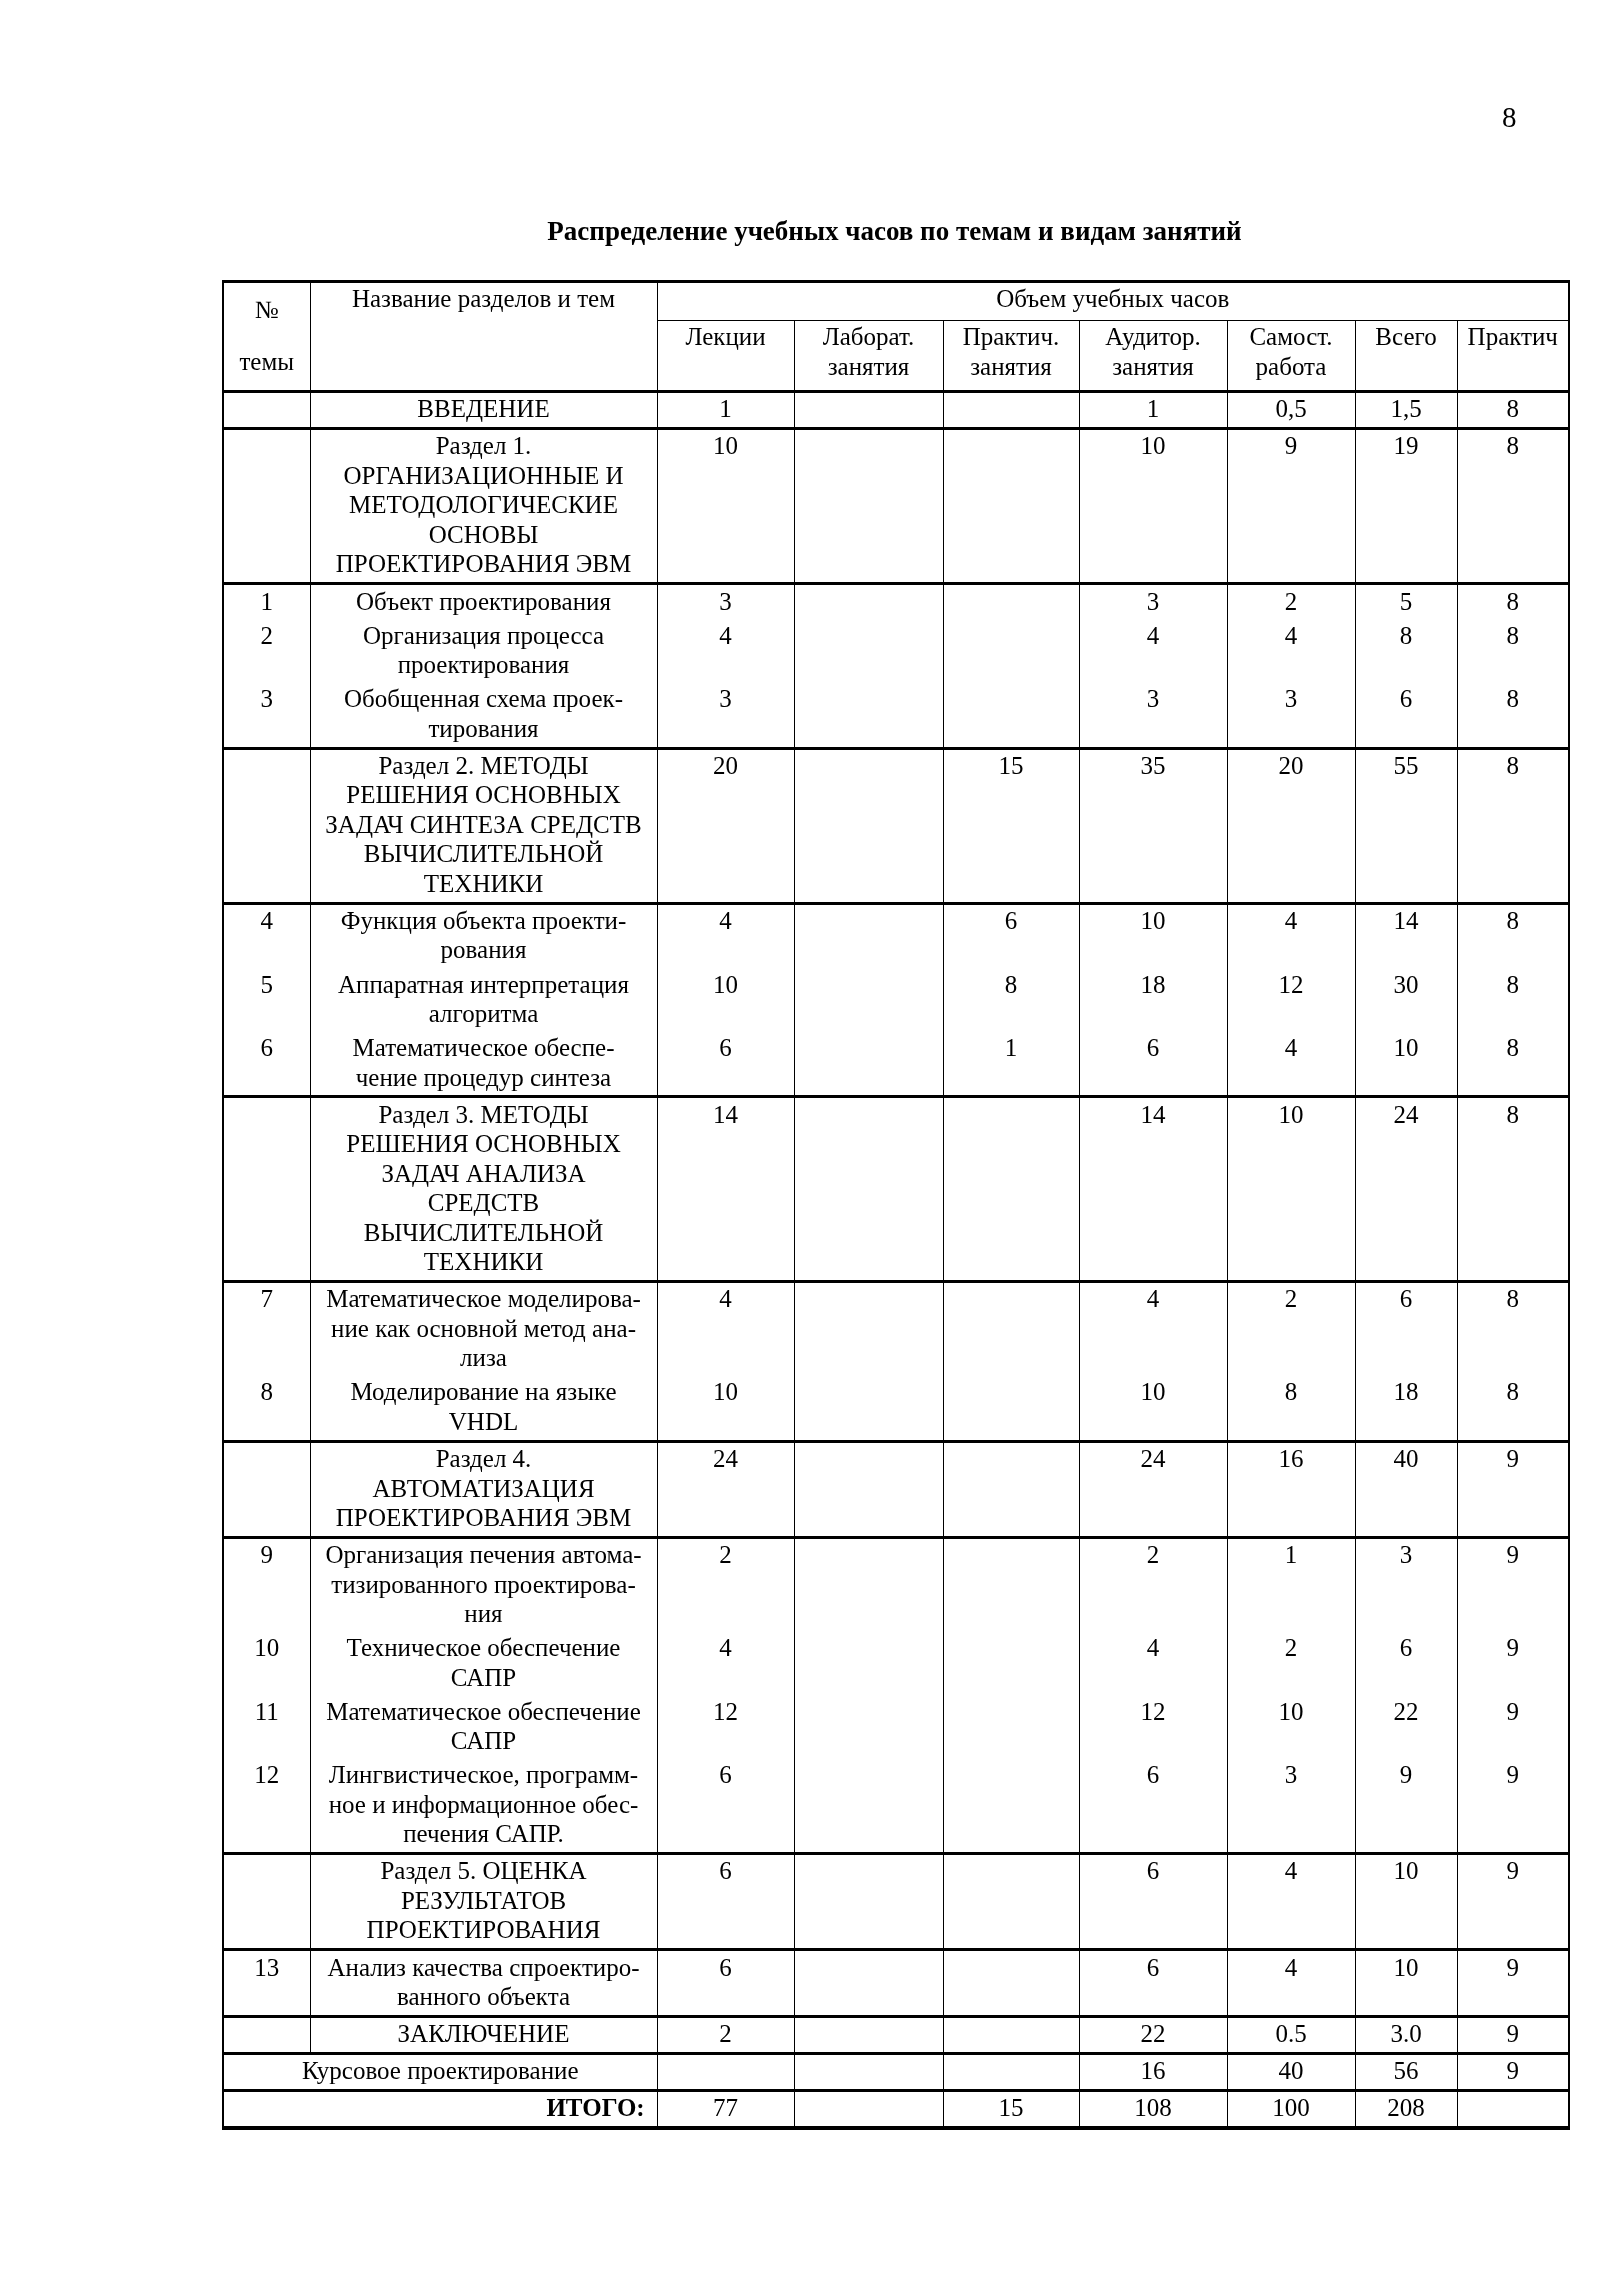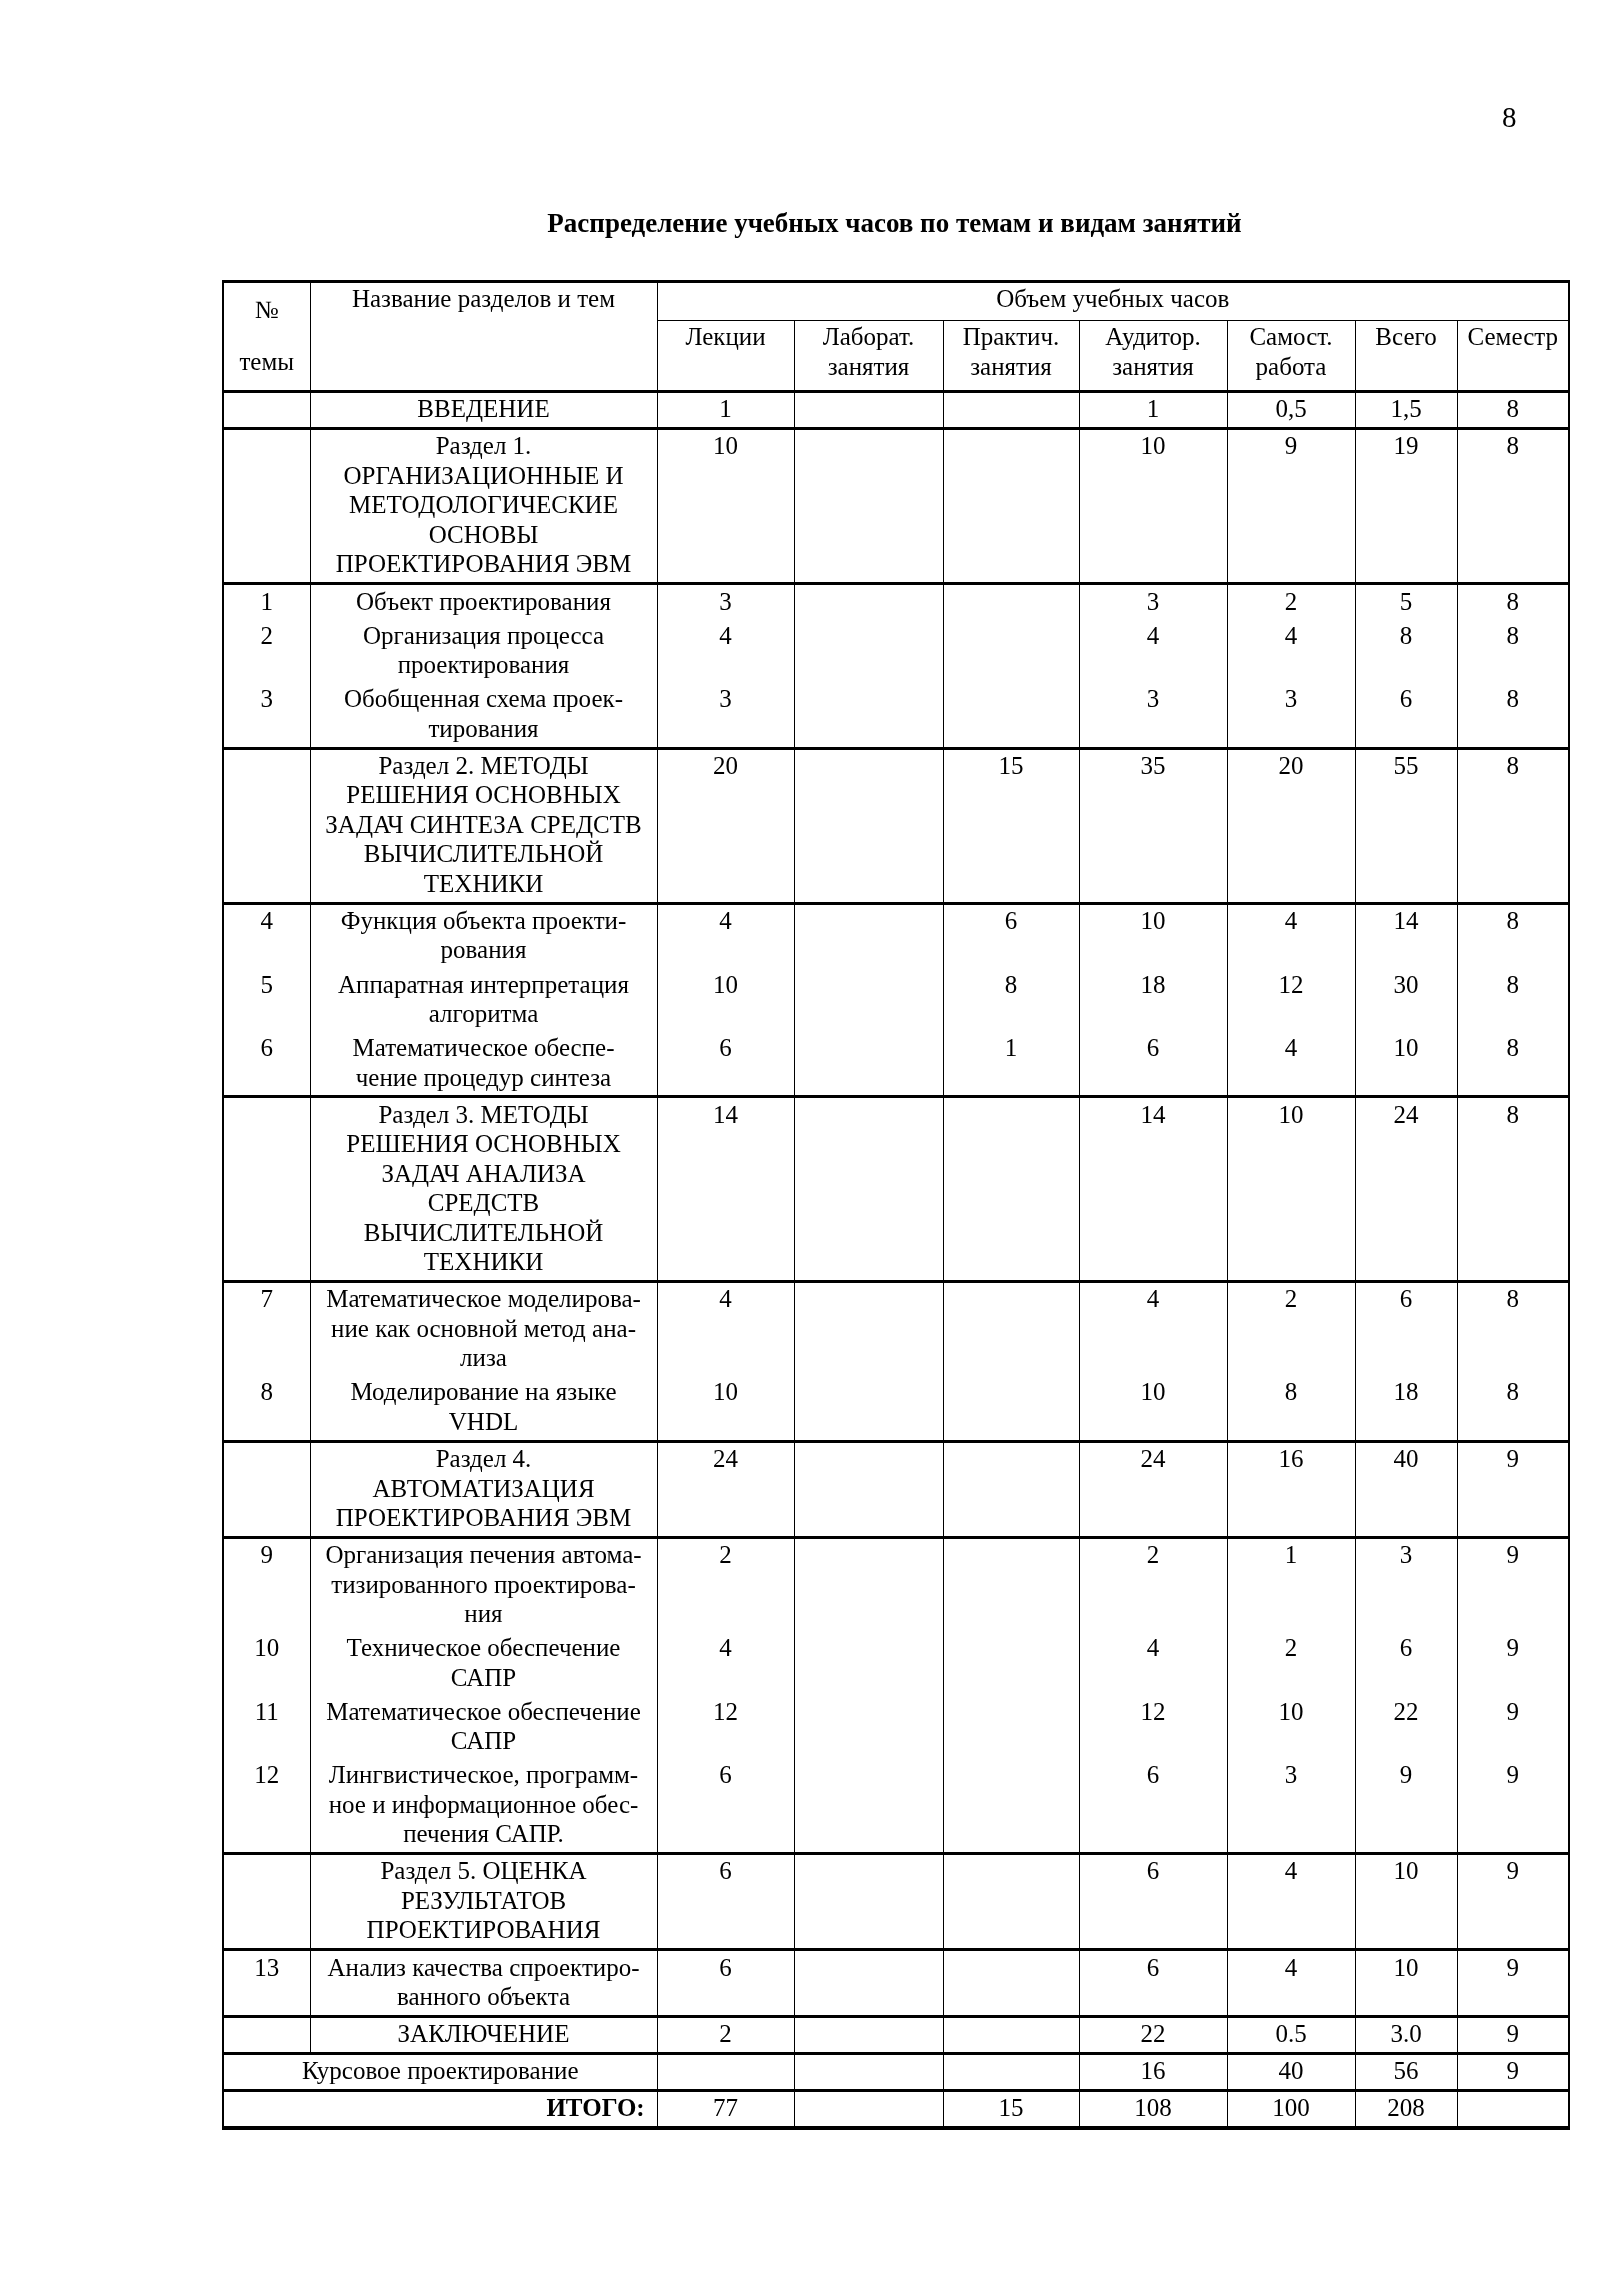--- a/index.html
+++ b/index.html
@@ -9,21 +9,21 @@
     background:#ffffff;
     color:#000;
     font-family:"Liberation Serif","DejaVu Serif",serif;
     overflow:hidden;
   }
   .pagenum {
     position:absolute; top:101px; left:1502px;
     font-size:29px;
   }
   .doc-title {
-    position:absolute; top:208px; left:222px; width:1345px;
+    position:absolute; top:216px; left:222px; width:1345px;
     text-align:center; font-weight:bold; font-size:27px;
   }
   table.hours {
     position:absolute; top:280px; left:222px;
     width:1345px;
     border-collapse:collapse; table-layout:fixed;
     font-size:25px; line-height:1.18;
     border-top:3.3px solid #000;
     border-bottom:4.6px solid #000;
     border-left:2px solid #000;
@@ -78,21 +78,21 @@
           <td class="h">Лекции</td>
           <td class="h">Лаборат.
 занятия</td>
           <td class="h">Практич.
 занятия</td>
           <td class="h">Аудитор.
 занятия</td>
           <td class="h">Самост.
 работа</td>
           <td class="h">Всего</td>
-          <td class="h">Семестр</td>
+          <td class="h">Практич</td>
         </tr>
     </thead>
     <tbody id="rows-body">
         <tr class="sep">
           <td class="c-num"></td>
           <td class="c-name">ВВЕДЕНИЕ</td>
           <td class="c-val">1</td>
           <td class="c-val"></td>
           <td class="c-val"></td>
           <td class="c-val">1</td>

